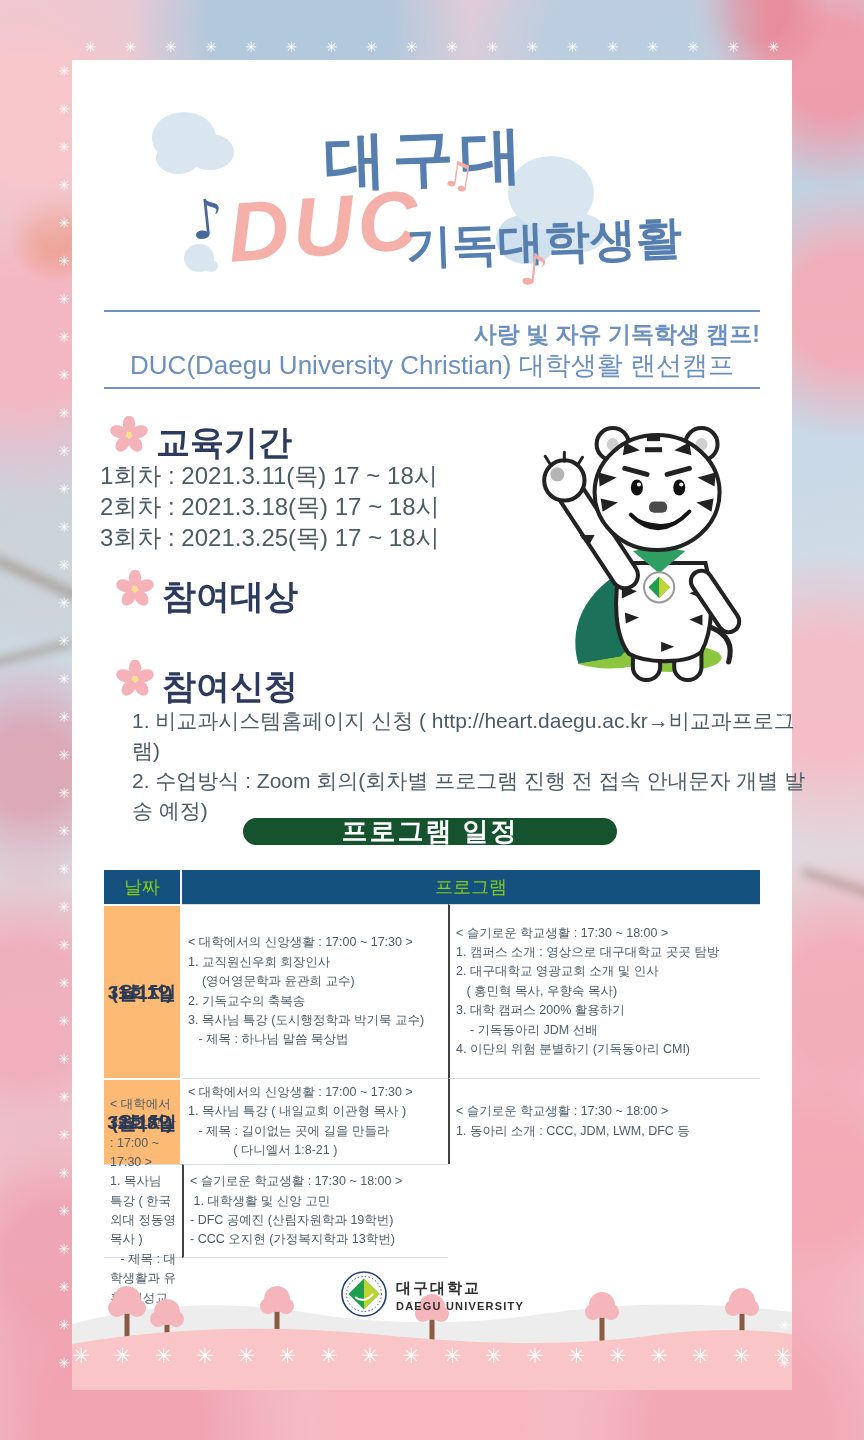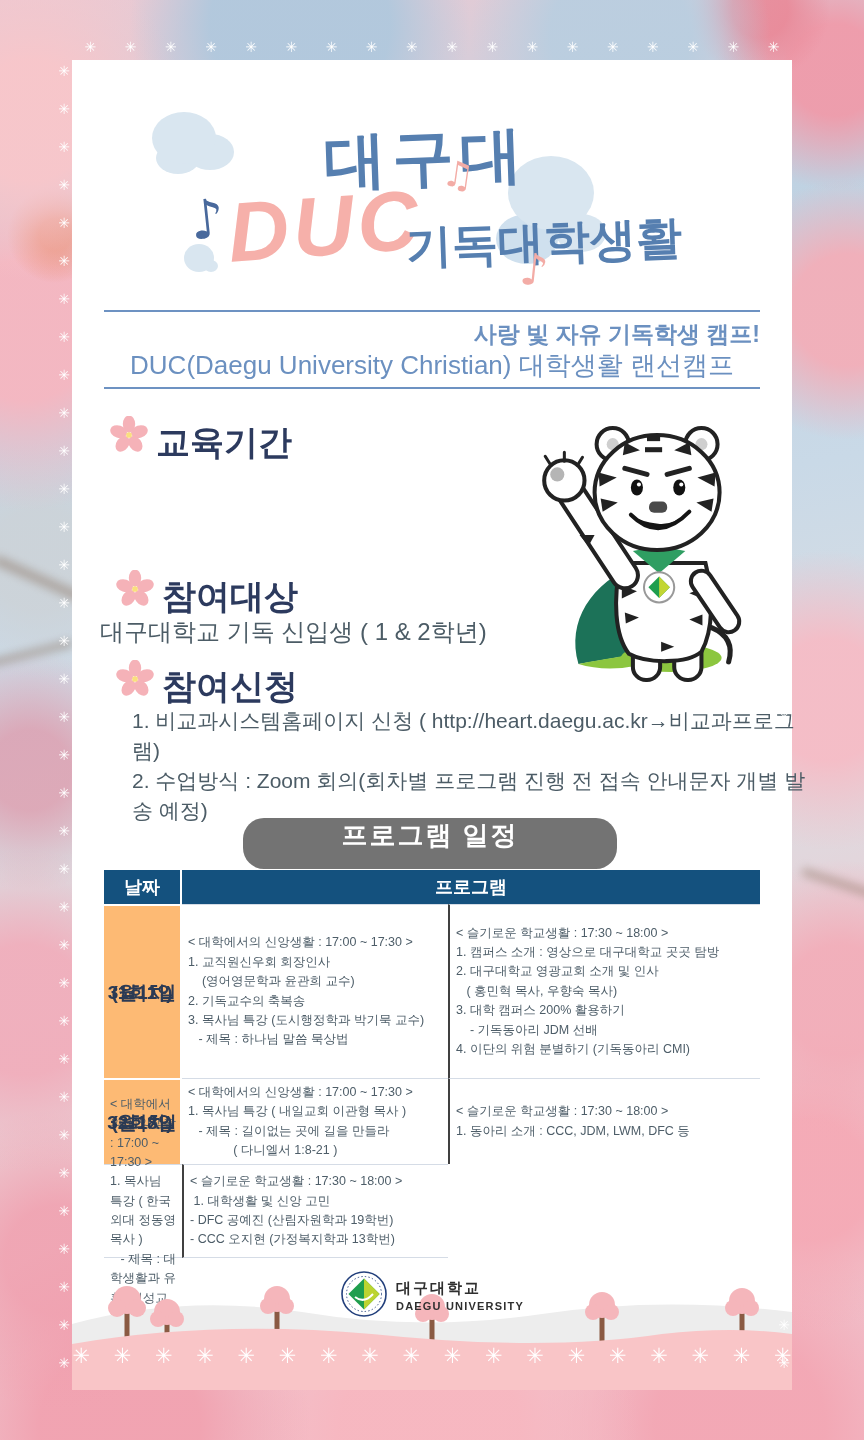--- a/index.html
+++ b/index.html
@@ -74,27 +74,27 @@
   .st1{left:84px;top:360px;} .st2{left:90px;top:514px;} .st3{left:90px;top:604px;}
   .body-text{color:#4c5c66;}
   .period-items{left:28px;top:400px;font-size:24px;line-height:31px;white-space:pre-line;}
   .target-desc{left:28px;top:556px;font-size:24px;}
   .apply-items{left:20px;top:646px;font-size:21px;line-height:30px;white-space:pre-line;width:690px;margin-left:40px;}
 
   
   .tiger{left:448px;top:352px;width:252px;height:276px;}
 
   
-  .pill{left:171px;top:758px;width:374px;height:51px;background:#737373;border-radius:21px;
-    display:flex;justify-content:center;position:absolute;}
+  .pill{left:171px;top:758px;width:374px;height:27px;background:#14532d;border-radius:21px;
+    display:flex;align-items:center;justify-content:center;position:absolute;}
   .pill span{position:static;color:#fff;font-size:26px;font-weight:bold;letter-spacing:2px;}
   .sched{left:32px;top:810px;width:656px;display:grid;grid-template-columns:78px 266px 312px;
     grid-template-rows:34px 174px 86px 94px;}
   .sched div{position:static;}
-  .th{background:#14517e;color:#ffffff;font-size:18px;font-weight:bold;display:flex;align-items:center;justify-content:center;}
+  .th{background:#14517e;color:#84cc16;font-size:18px;font-weight:normal;display:flex;align-items:center;justify-content:center;}
   .th.date{border-right:2px solid #fff;}
   .th.prog{grid-column:2/4;}
   .td-date{background:#fdba74;color:#2b3a54;font-size:19px;font-weight:bold;text-align:center;
     display:flex;flex-direction:column;align-items:center;justify-content:center;line-height:25px;
     border-right:2px solid #fff;border-top:2px solid #fff;}
   .td-prog{background:#fff;color:#4d5d68;font-size:12.5px;line-height:1.55;white-space:pre-wrap;
     padding:4px 6px;box-sizing:border-box;border-top:1px solid #d5dce6;
     display:flex;flex-direction:column;justify-content:center;}
   .td-prog.pm{border-left:2px solid #404040;}
   .row-last{border-bottom:1px solid #d5dce6;}
@@ -210,20 +210,23 @@
     <g fill="#f5b2b8">
       <ellipse cx="20" cy="8.5" rx="6.5" ry="9"></ellipse>
       <ellipse cx="20" cy="8.5" rx="6.5" ry="9" transform="rotate(72 20 20)"></ellipse>
       <ellipse cx="20" cy="8.5" rx="6.5" ry="9" transform="rotate(144 20 20)"></ellipse>
       <ellipse cx="20" cy="8.5" rx="6.5" ry="9" transform="rotate(216 20 20)"></ellipse>
       <ellipse cx="20" cy="8.5" rx="6.5" ry="9" transform="rotate(288 20 20)"></ellipse>
     </g>
       <circle cx="20" cy="20" r="3" fill="#fadf7e"></circle>
   </svg>
   <div class="sec-title st1">교육기간</div>
+  <div class="body-text period-items">1회차 : 2021.3.11(목) 17 ~ 18시
+2회차 : 2021.3.18(목) 17 ~ 18시
+3회차 : 2021.3.25(목) 17 ~ 18시</div>
 
   <svg class="tiger" viewBox="0 0 250 270">
     <path d="M118 148 C70 168 46 206 58 248 L118 238 C98 205 102 168 128 152 Z" fill="#1c7258"></path>
     <path d="M58 248 C85 243 104 240 118 238 L114 250 C94 254 74 253 58 248 Z" fill="#8cc63f"></path>
     <ellipse cx="150" cy="242" rx="50" ry="14" fill="#8cc63f"></ellipse>
     <path d="M190 212 q24 10 17 34" fill="none" stroke="#222" stroke-width="5" stroke-linecap="round"></path>
     <rect x="112" y="218" width="27" height="46" rx="13" fill="#fff" stroke="#222" stroke-width="4"></rect>
     <rect x="153" y="218" width="27" height="46" rx="13" fill="#fff" stroke="#222" stroke-width="4"></rect>
     <path d="M100 148 C92 184 94 220 108 238 C126 248 166 248 180 236 C192 214 192 180 184 148 Z" fill="#fff" stroke="#222" stroke-width="4"></path>
     <path d="M101 170 l15 6 -15 7 z" fill="#222"></path>
@@ -273,21 +276,20 @@
     <g fill="#f5b2b8">
       <ellipse cx="20" cy="8.5" rx="6.5" ry="9"></ellipse>
       <ellipse cx="20" cy="8.5" rx="6.5" ry="9" transform="rotate(72 20 20)"></ellipse>
       <ellipse cx="20" cy="8.5" rx="6.5" ry="9" transform="rotate(144 20 20)"></ellipse>
       <ellipse cx="20" cy="8.5" rx="6.5" ry="9" transform="rotate(216 20 20)"></ellipse>
       <ellipse cx="20" cy="8.5" rx="6.5" ry="9" transform="rotate(288 20 20)"></ellipse>
     </g>
       <circle cx="20" cy="20" r="3" fill="#fadf7e"></circle>
   </svg>
   <div class="sec-title st2">참여대상</div>
-  <div class="body-text target-desc">대구대학교 기독 신입생 ( 1 &amp; 2학년)</div>
 
   <svg class="flower f3" viewBox="0 0 40 40">
     <g fill="#f5b2b8">
       <ellipse cx="20" cy="8.5" rx="6.5" ry="9"></ellipse>
       <ellipse cx="20" cy="8.5" rx="6.5" ry="9" transform="rotate(72 20 20)"></ellipse>
       <ellipse cx="20" cy="8.5" rx="6.5" ry="9" transform="rotate(144 20 20)"></ellipse>
       <ellipse cx="20" cy="8.5" rx="6.5" ry="9" transform="rotate(216 20 20)"></ellipse>
       <ellipse cx="20" cy="8.5" rx="6.5" ry="9" transform="rotate(288 20 20)"></ellipse>
     </g>
       <circle cx="20" cy="20" r="3" fill="#fadf7e"></circle>

